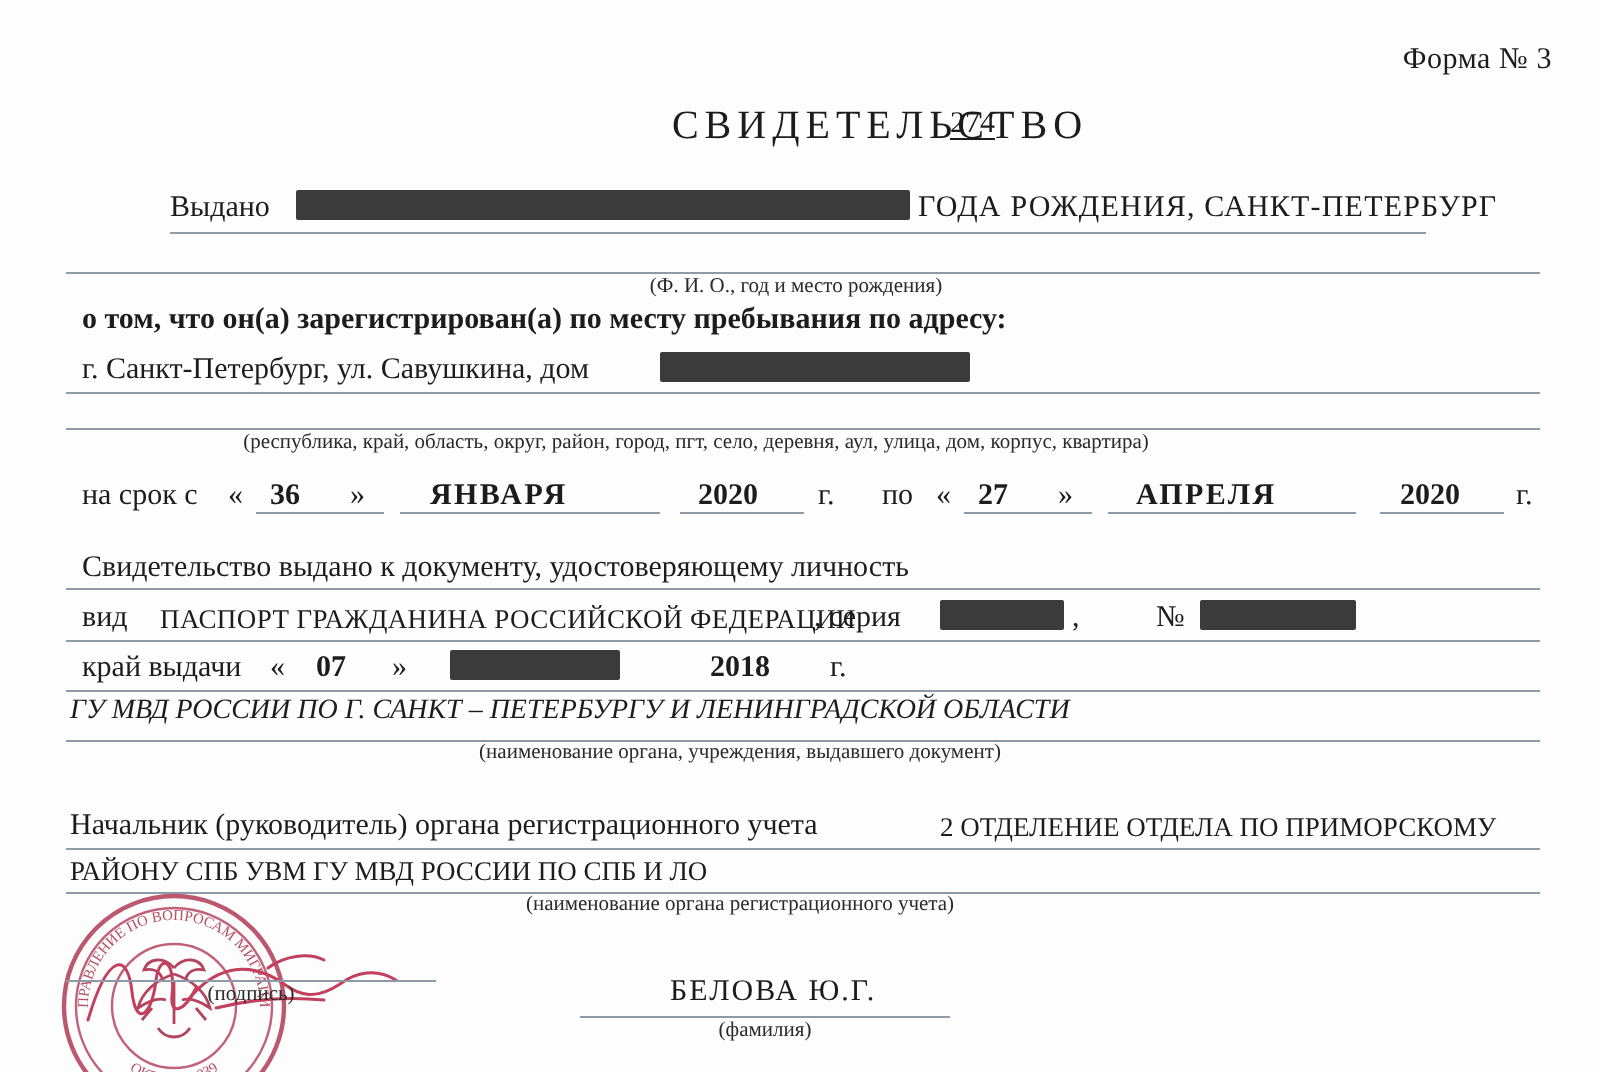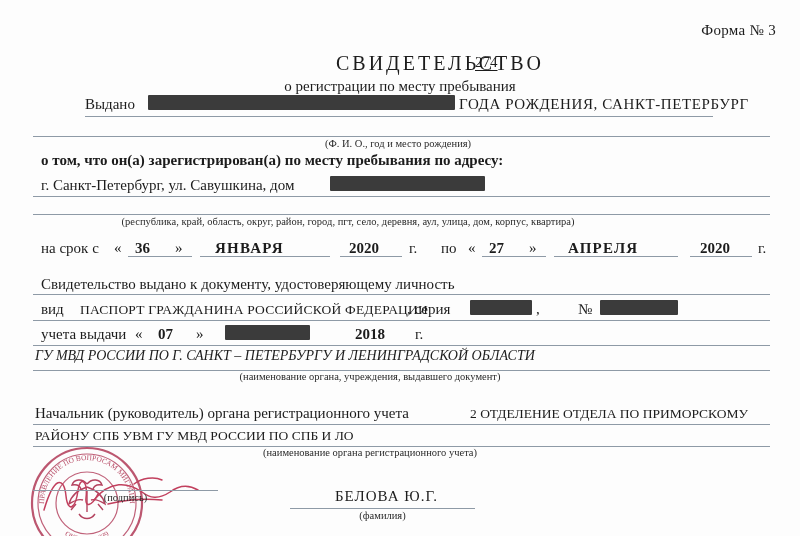--- a/index.html
+++ b/index.html
@@ -79,21 +79,20 @@
 <body>
 
 <div id="page">
 
   <div class="abs form-no txt">Форма № 3</div>
 
   <div class="abs title">
     <span class="title-inner">СВИДЕТЕЛЬСТВО</span>
   </div>
   <div class="abs cert-no">274</div>
-  <div class="abs subtitle">о регистрации по месту пребывания</div>
 
   <div class="abs txt" style="top:96px; left:85px;">Выдано</div>
   <div class="abs redact" style="top:95px; left:148px; width:307px;"></div>
   <div class="abs txt wide" style="top:96px; left:459px;">ГОДА РОЖДЕНИЯ, САНКТ-ПЕТЕРБУРГ</div>
   <div class="abs line" style="top:116px; left:85px; width:628px;"></div>
   <div class="abs line" style="top:136px; left:33px; width:737px;"></div>
   <div class="abs small" style="top:138px; left:0; width:796px;">(Ф. И. О., год и место рождения)</div>
 
   <div class="abs txt" style="top:152px; left:41px;font-weight:bold;">о том, что он(а) зарегистрирован(а) по месту пребывания по адресу:</div>
 
@@ -129,21 +128,21 @@
 
   <div class="abs txt" style="top:301px; left:41px;">вид</div>
   <div class="abs txt" style="top:302px; left:80px; font-size:13.5px; letter-spacing:0.2px;">ПАСПОРТ ГРАЖДАНИНА РОССИЙСКОЙ ФЕДЕРАЦИИ</div>
   <div class="abs txt" style="top:301px; left:407px;">, серия</div>
   <div class="abs redact" style="top:300px; left:470px; width:62px;"></div>
   <div class="abs txt" style="top:301px; left:536px;">,</div>
   <div class="abs txt" style="top:301px; left:578px;">№</div>
   <div class="abs redact" style="top:300px; left:600px; width:78px;"></div>
   <div class="abs line" style="top:320px; left:33px; width:737px;"></div>
 
-  <div class="abs txt" style="top:326px; left:41px;">учета выдачи</div>
+  <div class="abs txt" style="top:326px; left:41px;">край выдачи</div>
   <div class="abs txt" style="top:326px; left:135px;">«</div>
   <div class="abs txt" style="top:326px; left:158px; font-weight:bold;">07</div>
   <div class="abs txt" style="top:326px; left:196px;">»</div>
   <div class="abs redact" style="top:325px; left:225px; width:85px;"></div>
   <div class="abs txt" style="top:326px; left:355px; font-weight:bold;">2018</div>
   <div class="abs txt" style="top:326px; left:415px;">г.</div>
   <div class="abs line" style="top:345px; left:33px; width:737px;"></div>
 
   <div class="abs txt" style="top:348px; left:35px; font-size:14px;font-style:italic;">ГУ  МВД  РОССИИ  ПО  Г. САНКТ – ПЕТЕРБУРГУ  И  ЛЕНИНГРАДСКОЙ ОБЛАСТИ</div>
   <div class="abs line" style="top:370px; left:33px; width:737px;"></div>

